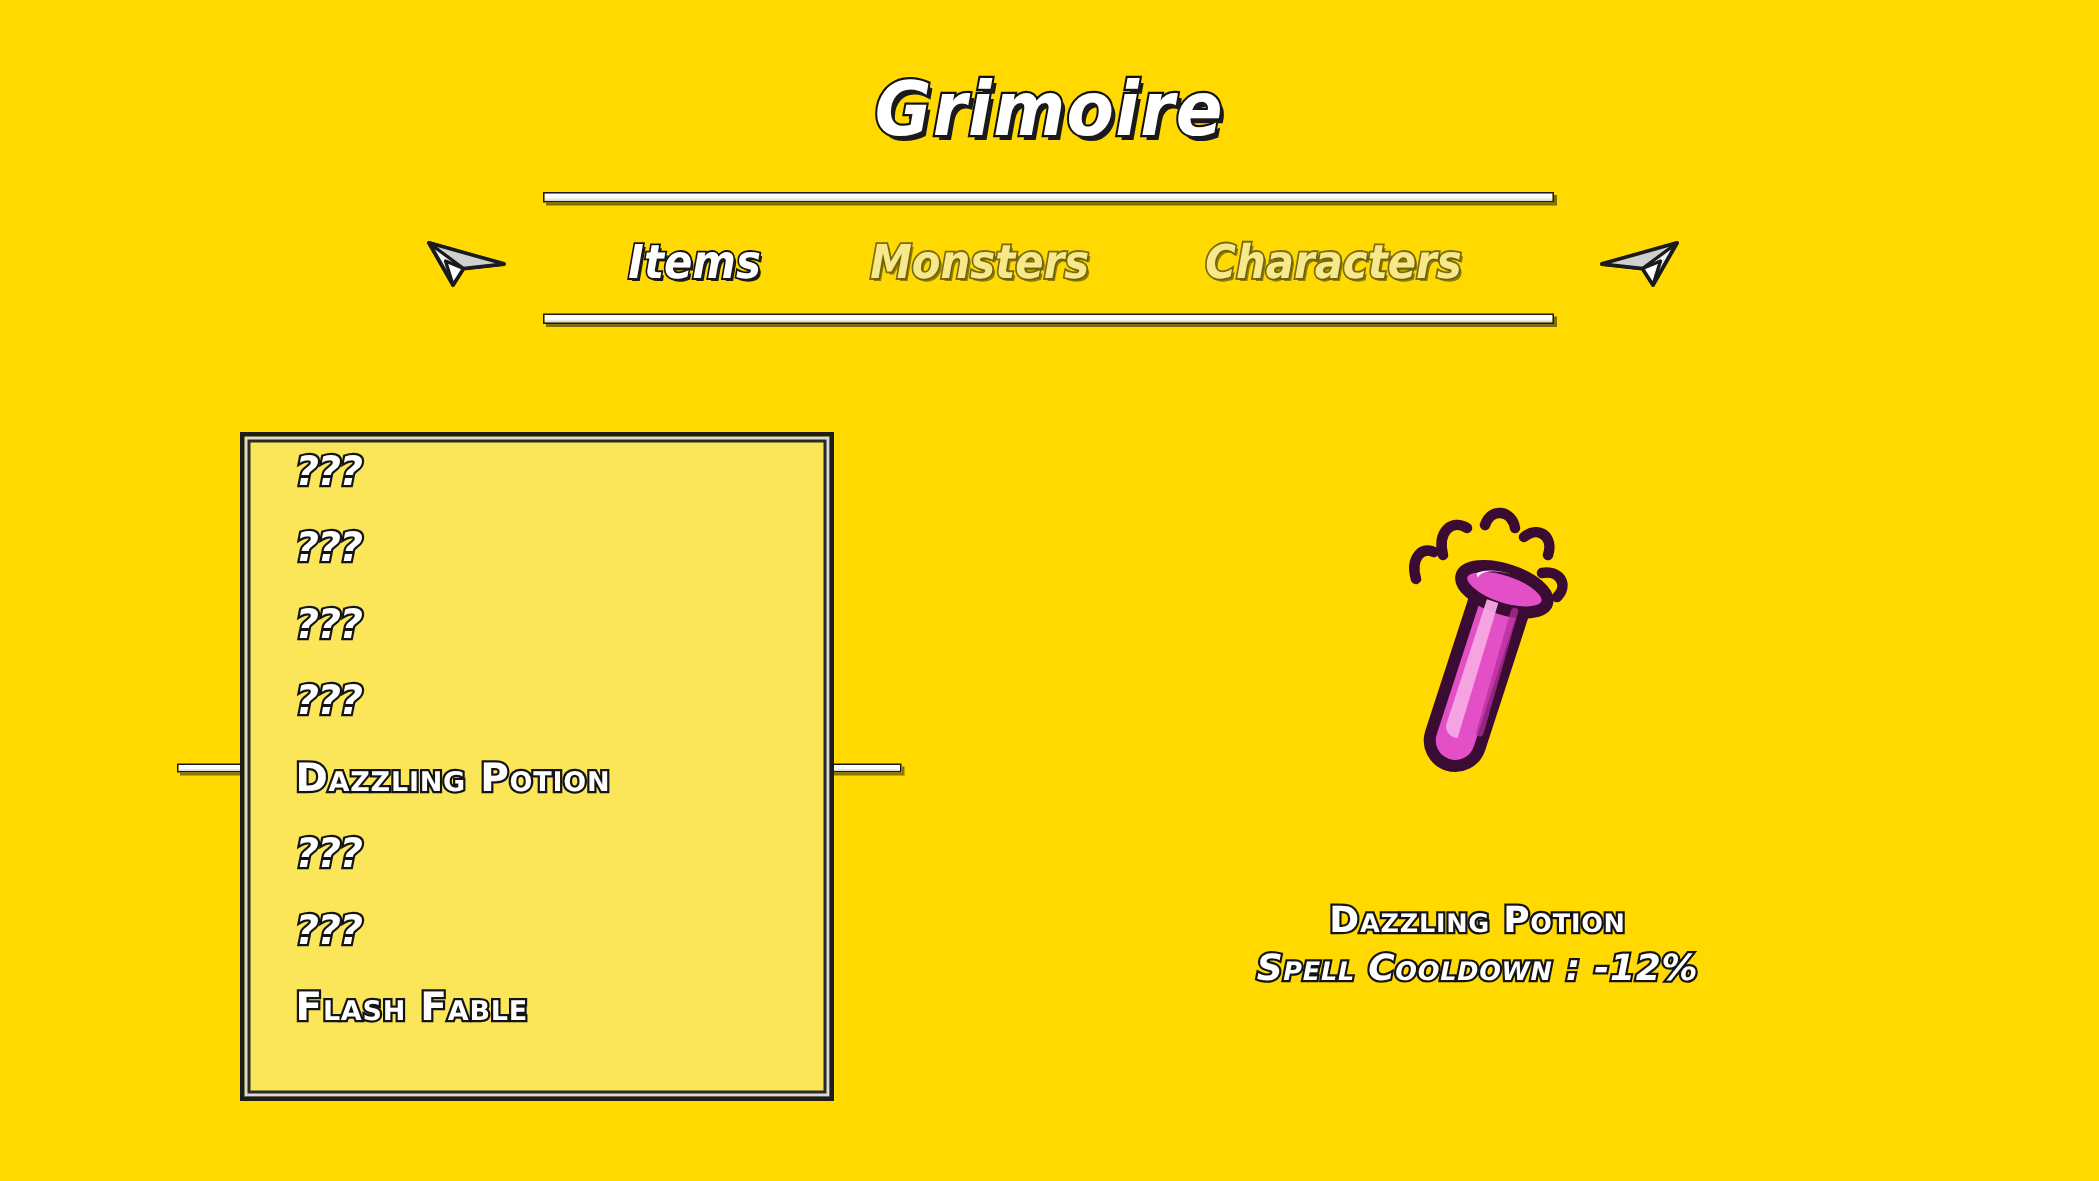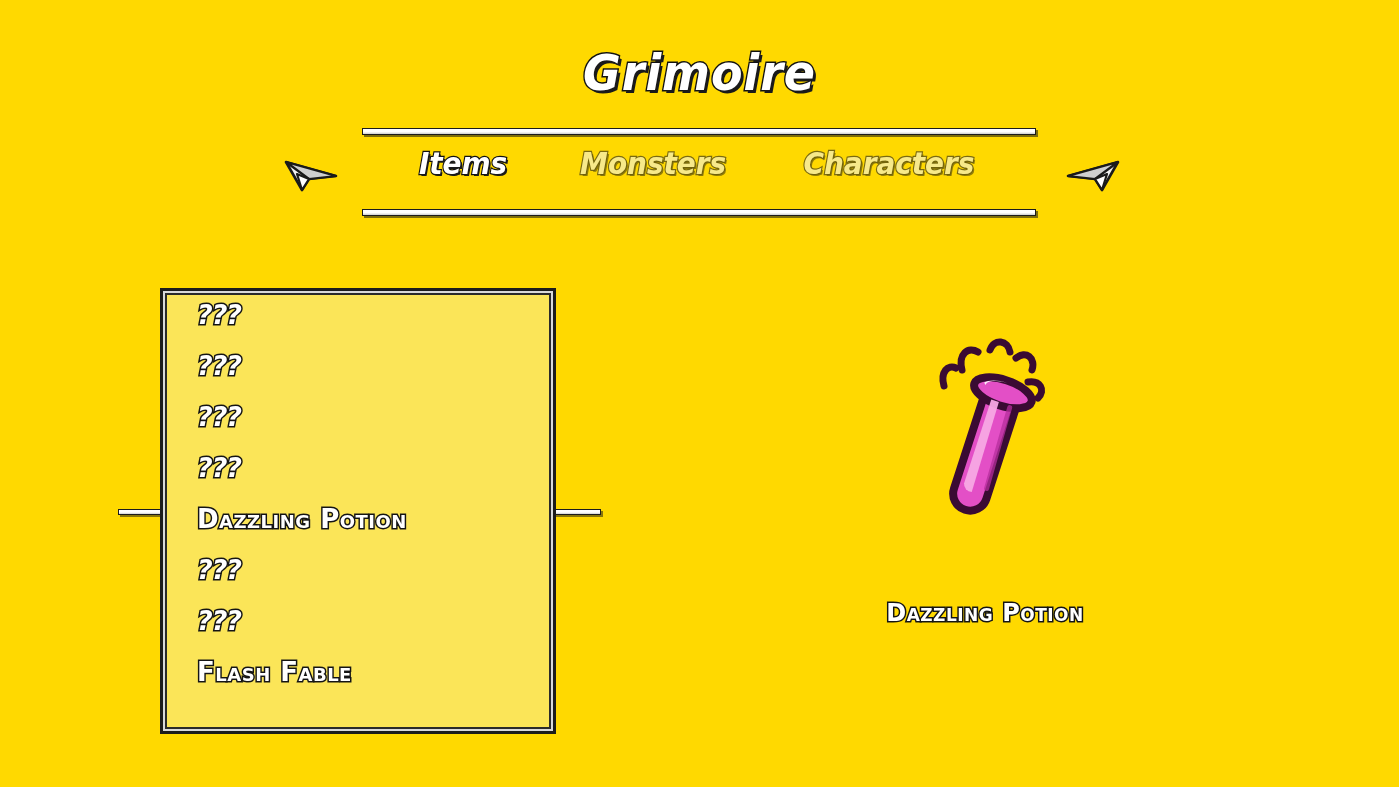--- a/index.html
+++ b/index.html
@@ -64,21 +64,21 @@
   #rule-top { top: 0px; }
   #rule-bottom { top: 81px; }
 
   #tabs {
     position: absolute;
     left: 0;
     top: 20px;
     width: 674px;
     height: 54px;
     display: flex;
-    align-items: flex-start;
+    align-items: center;
     justify-content: space-between;
     padding: 0 52px;
     box-sizing: border-box;
   }
   .tab {
     font-family: "DejaVu Sans", sans-serif;
     font-size: 31px;
     font-weight: bold;
     font-style: italic;
     letter-spacing: 0px;
@@ -283,15 +283,16 @@
           <path d="M68 64 L68 168 a17 17 0 0 0 34 0 L102 64 Z" fill="#E34FC6" stroke="#3A0B33" stroke-width="8" stroke-linejoin="round"></path>
           <ellipse cx="85" cy="62" rx="30" ry="13" fill="#E34FC6" stroke="#3A0B33" stroke-width="8"></ellipse>
           <path d="M76 72 L76 160 a8 8 0 0 0 10 6 L84 72 Z" fill="#F7A8E4" opacity="0.95"></path>
           <path d="M64 58 a24 10 0 0 1 22 -7 a22 9 0 0 0 -20 9 Z" fill="#ffffff" opacity="0.9"></path>
           <path d="M96 74 L99 158" stroke="#B52E9C" stroke-width="5" stroke-linecap="round" fill="none" opacity="0.75"></path>
         </g>
       </svg>
     </div>
 
     <div class="detail-line" id="detail-name">Dazzling Potion</div>
+    <div class="detail-line" id="detail-stat">Spell Cooldown : -12%</div>
   </div>
 
 </div>
 
 </body></html>

